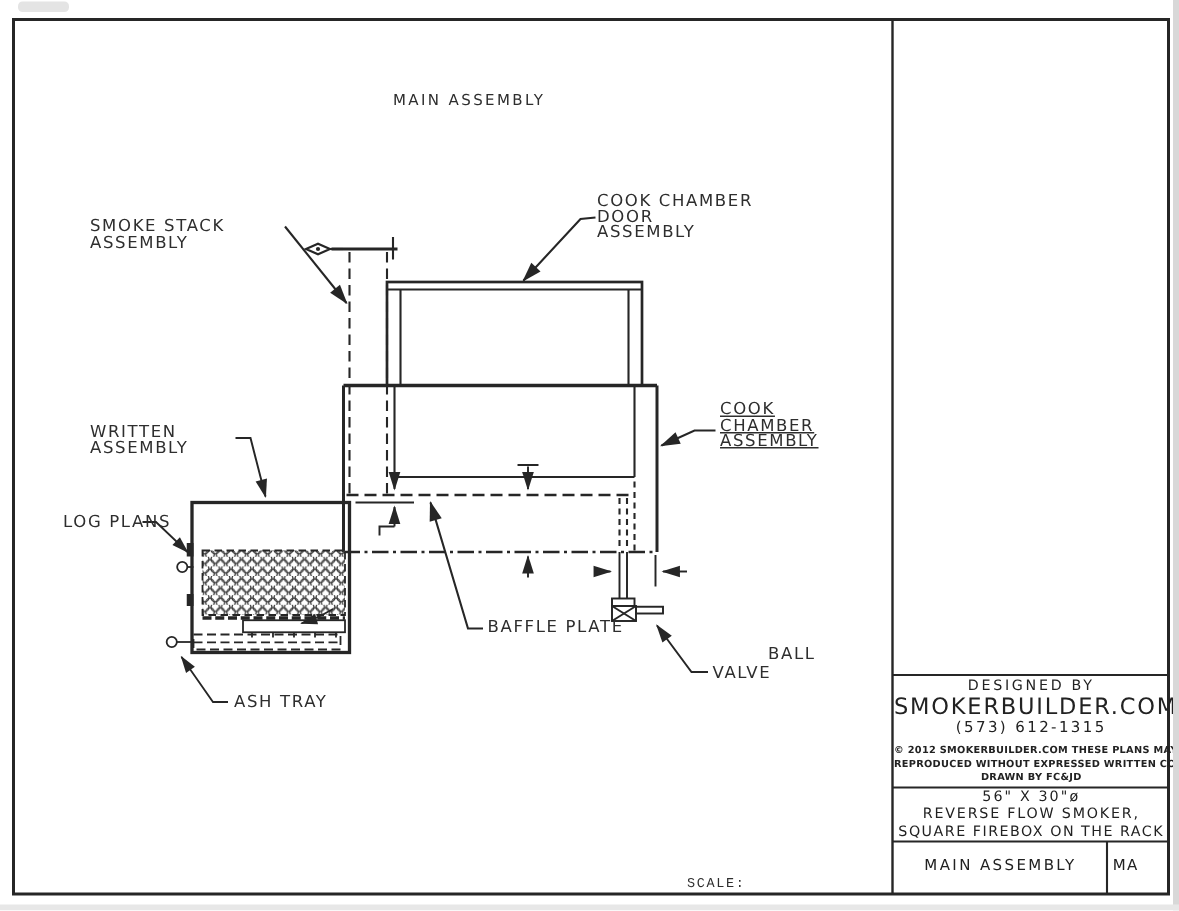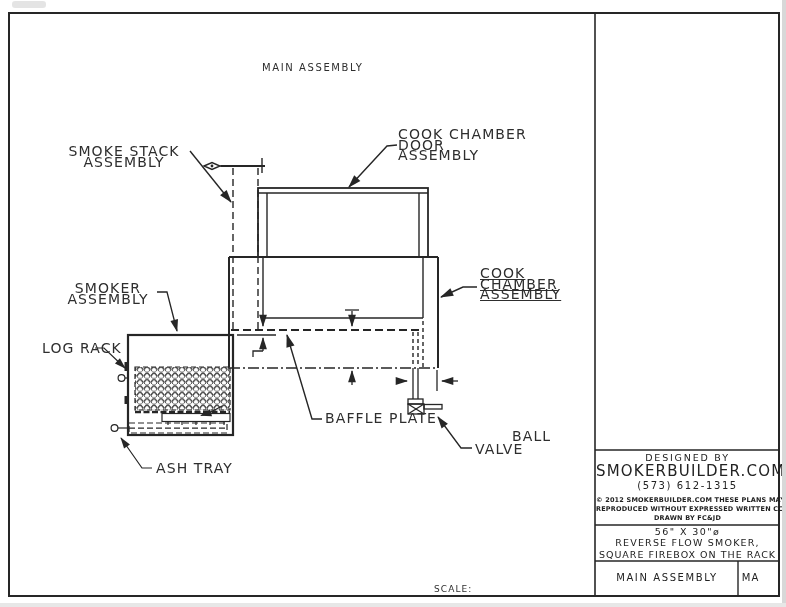--- a/index.html
+++ b/index.html
@@ -3,24 +3,24 @@
 <meta charset="utf-8">
 <style>
   html,body{margin:0;padding:0;}
   body{
     width:786px;height:607px;position:relative;overflow:hidden;
     background:#ffffff;
     font-family:"DejaVu Sans","Liberation Sans",sans-serif;
     -webkit-font-smoothing:antialiased;
   }
   .lbl{
-    position:absolute;color:#2e2e2e;font-size:14px;letter-spacing:1.1px;
+    position:absolute;color:#2e2e2e;font-size:11px;letter-spacing:1.1px;
     white-space:nowrap;line-height:10.5px;
   }
-  .lbl.right{text-align:center;}
+  .lbl.right{text-align:left;}
   .title-line{position:absolute;left:596px;width:183px;text-align:center;color:#222;white-space:nowrap;}
   .edge-r{position:absolute;right:0;top:0;width:4px;height:607px;background:#d8d8d8;}
   .edge-b{position:absolute;left:0;bottom:0;width:786px;height:4px;background:#e7e7e7;}
   .smudge{position:absolute;left:12px;top:1px;width:34px;height:7px;background:#d9d9d9;border-radius:3px;opacity:.7;}
   svg{position:absolute;left:0;top:0;}
 </style>
 </head>
 <body>
 
 <svg width="786" height="607" viewBox="0 0 786 607">
@@ -149,30 +149,30 @@
   <div>ASSEMBLY</div>
 </div>
 
 <div class="lbl" style="left:480px;top:268px;text-decoration:underline;">
   <div>COOK</div>
   <div>CHAMBER</div>
   <div>ASSEMBLY</div>
 </div>
 
 <div class="lbl right" style="left:60px;top:283px;width:96px;">
-  <div>SMOKER</div>
+  <div>WRITTEN</div>
   <div>ASSEMBLY</div>
 </div>
 
-<div class="lbl" style="left:42px;top:343px;">LOG RACK</div>
+<div class="lbl" style="left:42px;top:343px;">LOG PLANS</div>
 <div class="lbl" style="left:325px;top:413px;">BAFFLE PLATE</div>
 <div class="lbl" style="left:512px;top:431px;">BALL</div>
 <div class="lbl" style="left:475px;top:444px;">VALVE</div>
 <div class="lbl" style="left:156px;top:463px;">ASH TRAY</div>
-<div class="lbl" style="left:434px;top:584px;font-size:9px;">SCALE:</div>
+<div class="lbl" style="left:458px;top:584px;font-size:9px;font-family:Liberation Mono, monospace;">SCALE:</div>
 
 <div class="title-line" style="top:452px;font-size:9.5px;letter-spacing:1.8px;">DESIGNED BY</div>
 <div class="title-line" style="top:462px;font-size:15px;letter-spacing:1.2px;">SMOKERBUILDER.COM</div>
 <div class="title-line" style="top:480px;font-size:10px;letter-spacing:1.6px;">(573) 612-1315</div>
 <div class="title-line" style="top:496px;font-size:6.5px;letter-spacing:0.2px;font-weight:bold;">© 2012 SMOKERBUILDER.COM THESE PLANS MAY NOT BE</div>
 <div class="title-line" style="top:505px;font-size:6.5px;letter-spacing:0.2px;font-weight:bold;">REPRODUCED WITHOUT EXPRESSED WRITTEN CONSENT.</div>
 <div class="title-line" style="top:514px;font-size:6.5px;letter-spacing:0.2px;font-weight:bold;">DRAWN BY FC&amp;JD</div>
 <div class="title-line" style="top:526px;font-size:9.5px;letter-spacing:1.4px;">56" X 30"ø</div>
 <div class="title-line" style="top:537px;font-size:9.5px;letter-spacing:1.2px;">REVERSE FLOW SMOKER,</div>
 <div class="title-line" style="top:549px;font-size:9.5px;letter-spacing:1.0px;">SQUARE FIREBOX ON THE RACK</div>

